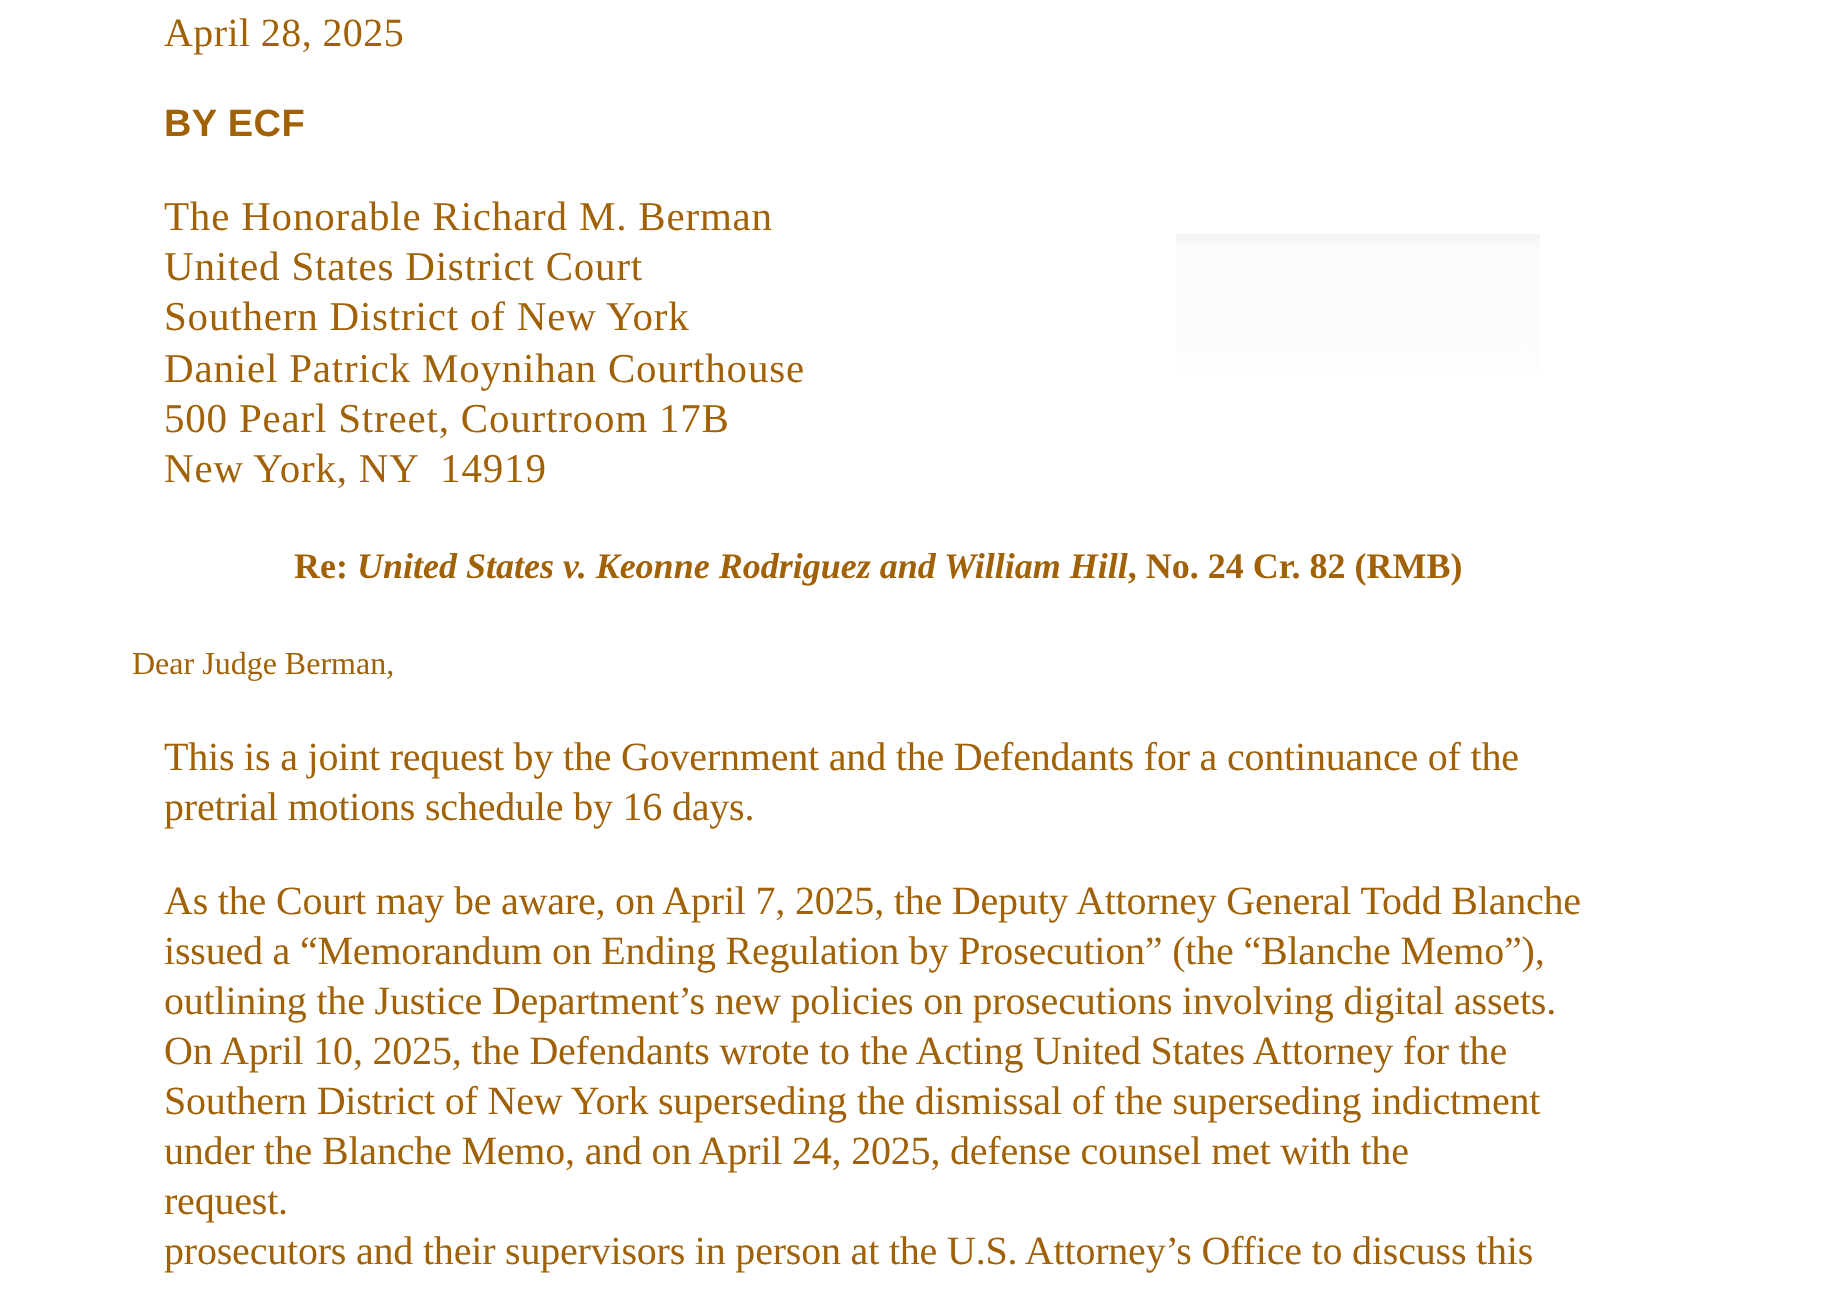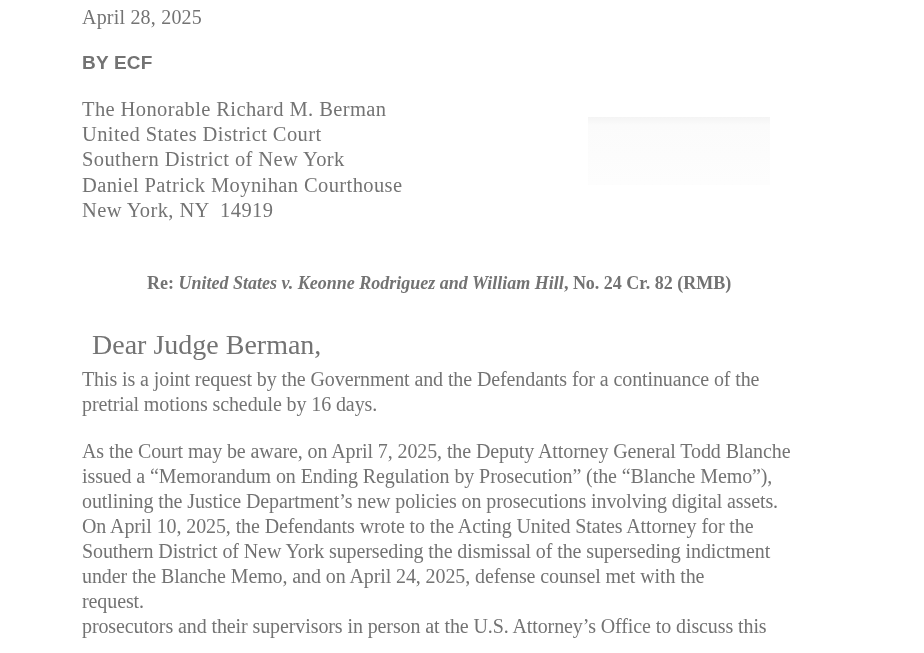--- a/index.html
+++ b/index.html
@@ -7,21 +7,21 @@
     padding: 0;
     background: #ffffff;
   }
   .page {
     position: relative;
     width: 924px;
     height: 653px;
     background: #ffffff;
     overflow: hidden;
     font-family: "Liberation Serif", serif;
-    color: #737373;
+    color: #a16207;
   }
   .line {
     white-space: pre;
   }
   .date-line {
     position: absolute;
     left: 82px;
     top: 5px;
     font-size: 20px;
     line-height: 25px;
@@ -60,25 +60,24 @@
     font-size: 18px;
     line-height: 25px;
     font-weight: 700;
     white-space: pre;
   }
   .re-line .case-name {
     font-style: italic;
   }
   .salutation {
     position: absolute;
-    left: 92px;
+    left: 66px;
     top: 320px;
-    font-size: 28px;
+    font-size: 16px;
     line-height: 25px;
-    margin-top: 12px;
   }
   .body-paragraph {
     position: absolute;
     left: 82px;
     font-size: 20px;
     line-height: 25px;
     letter-spacing: -0.1px;
   }
   .paragraph-1 { top: 367px; }
   .paragraph-2 { top: 439px; }
@@ -90,20 +89,21 @@
 
   <div class="date-line line">April 28, 2025</div>
 
   <div class="delivery-method line">BY ECF</div>
 
   <div class="address-block">
     <div class="line">The Honorable Richard M. Berman</div>
     <div class="line">United States District Court</div>
     <div class="line">Southern District of New York</div>
     <div class="line">Daniel Patrick Moynihan Courthouse</div>
+    <div class="line">500 Pearl Street, Courtroom 17B</div>
     <div class="line">New York, NY  14919</div>
   </div>
 
   <div class="redacted-region"></div>
 
   <div class="re-line"><span>Re: </span><span class="case-name">United States v. Keonne Rodriguez and William Hill</span><span>, No. 24 Cr. 82 (RMB)</span></div>
 
   <div class="salutation line">Dear Judge Berman,</div>
 
   <div class="body-paragraph paragraph-1">

